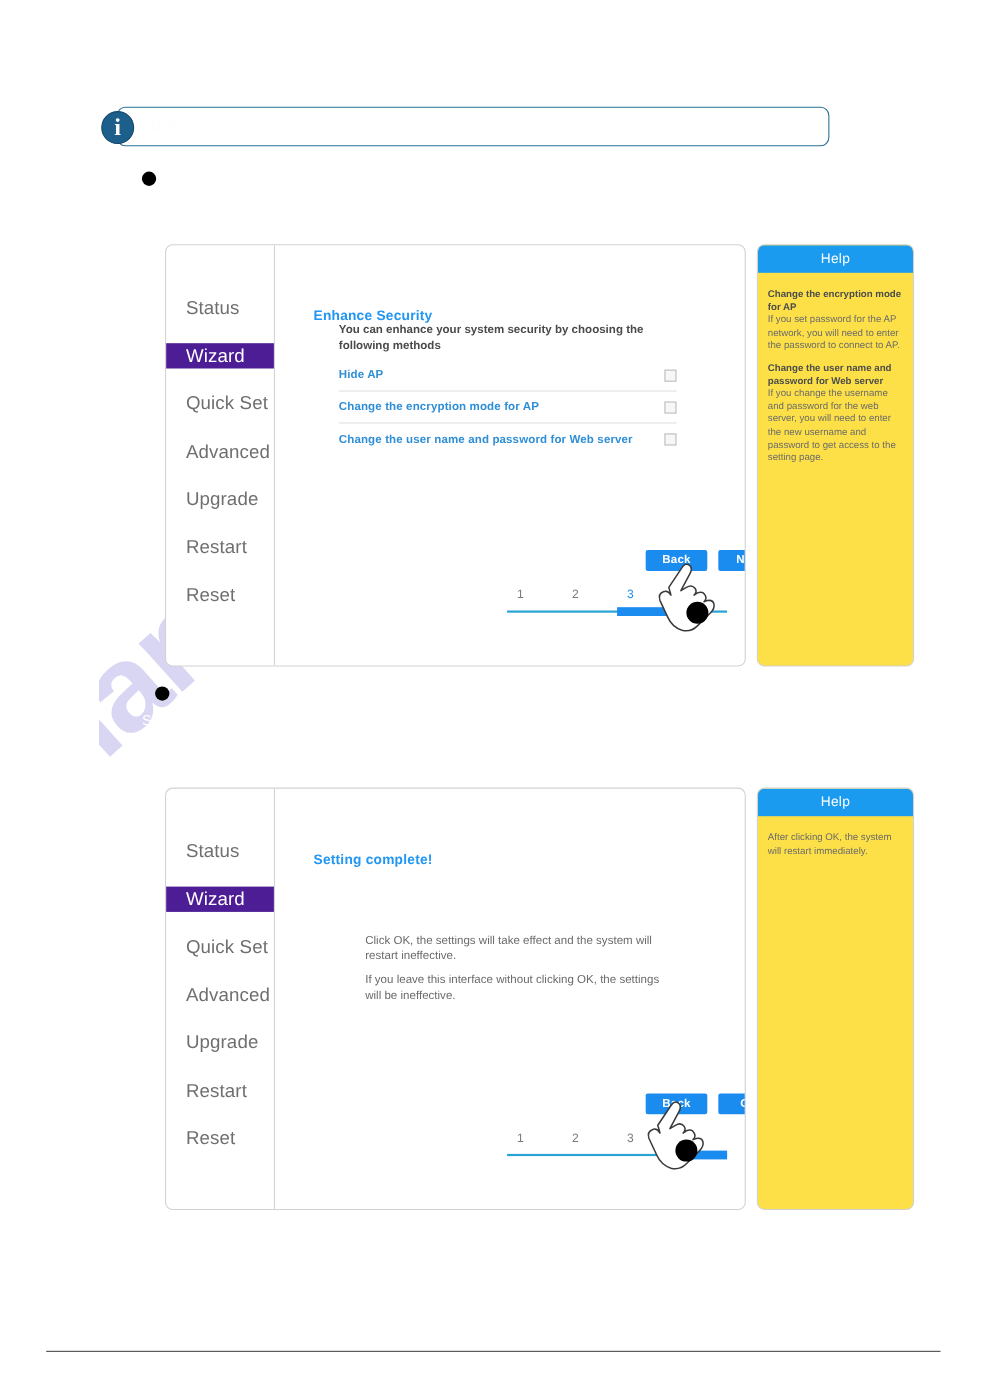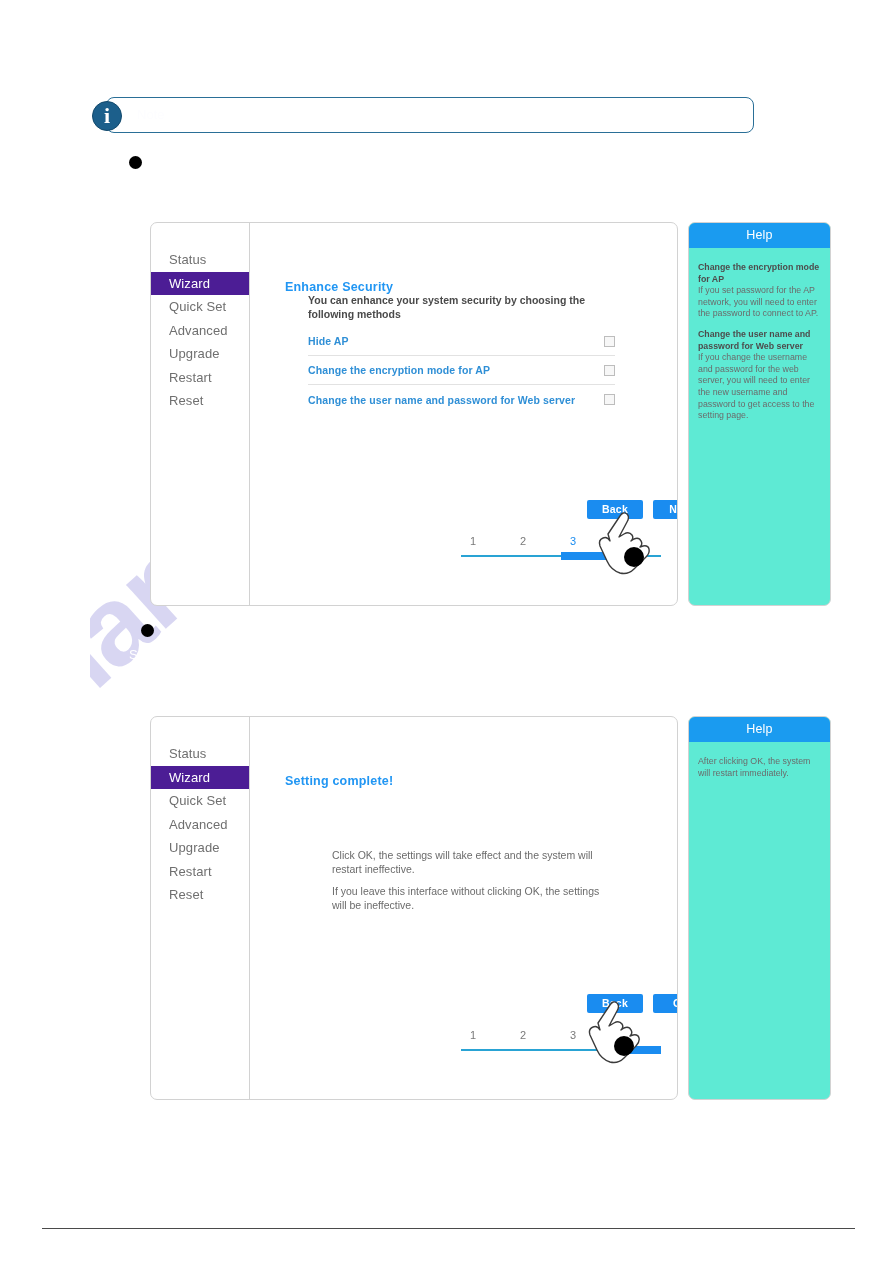--- a/index.html
+++ b/index.html
@@ -100,25 +100,26 @@
     display:flex;
     overflow:hidden;
   }
   .ui-sidebar {
     width:99px;
     border-right:1px solid #d2d2d2;
     padding-top:25px;
     flex:none;
   }
   .nav-item {
-    font-size:13px;
+    font-size:17px;
     color:#6f6f6f;
     padding:2px 0 2px 18px;
     line-height:19.5px;
     letter-spacing:.1px;
+    margin-top:20px;
   }
   .nav-item.active {
     background:#4c1d95;
     color:#ffffff;
   }
   .ui-main {
     flex:1;
     position:relative;
     padding:0;
   }
@@ -230,21 +231,21 @@
     height:8px;
     background:#1a8cf0;
   }
 
   
   .help-box {
     position:absolute;
     width:143px;
     border:1px solid #d2d2d2;
     border-radius:7px;
-    background:#5eead4;
+    background:#fde047;
     overflow:hidden;
   }
   .help-head {
     background:#1a9bf0;
     color:#ffffff;
     font-size:12.5px;
     text-align:center;
     padding:5px 0 6px;
     letter-spacing:.2px;
   }

